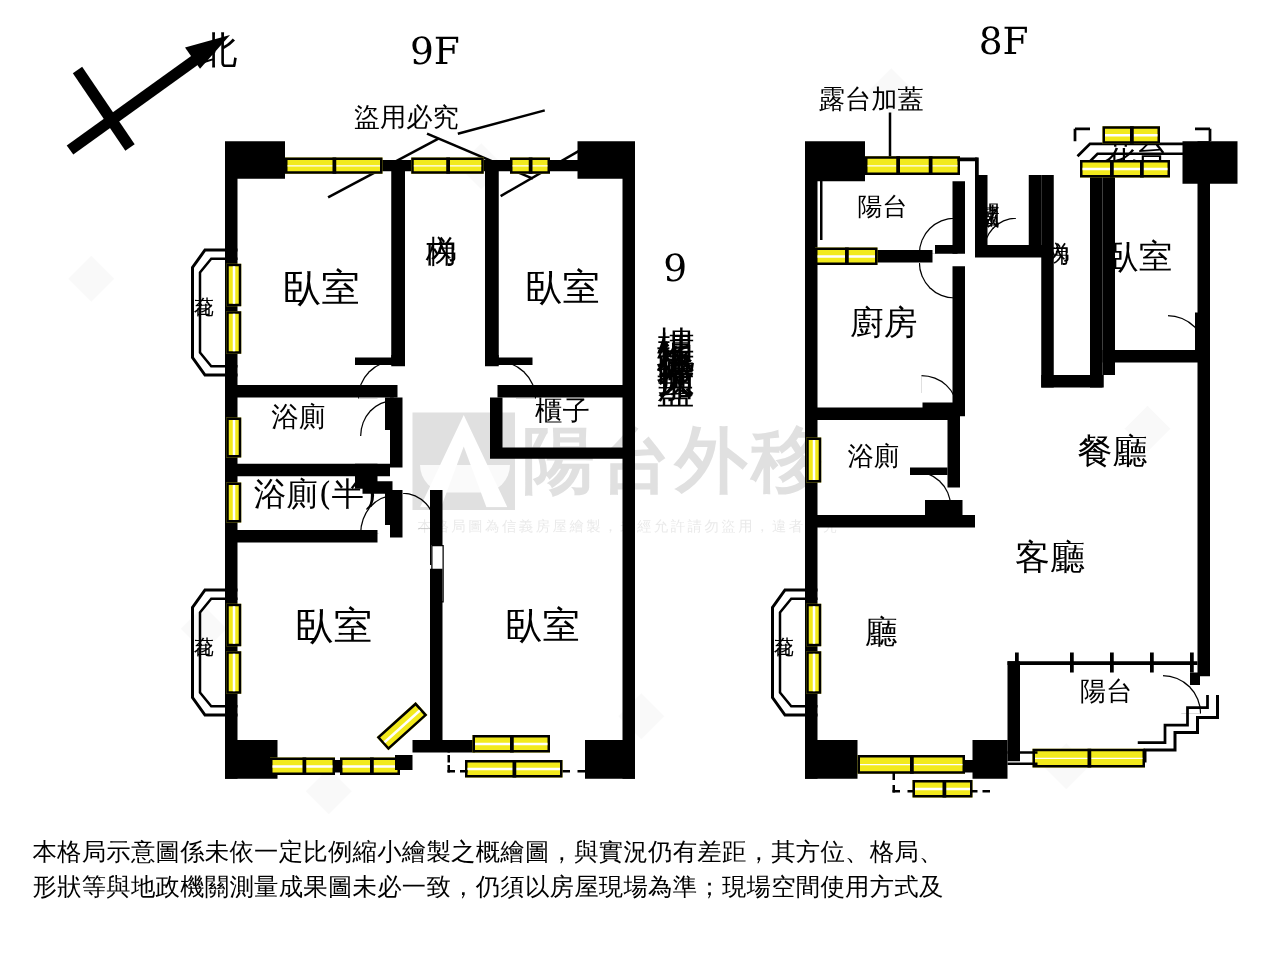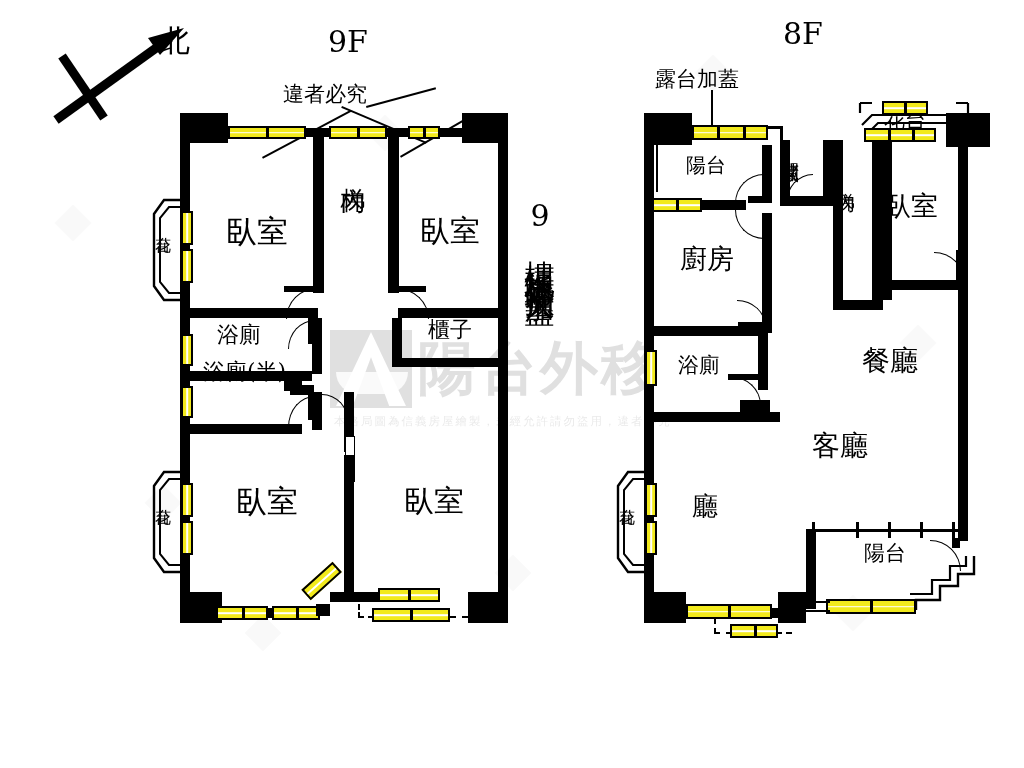--- a/index.html
+++ b/index.html
@@ -97,21 +97,21 @@
         <polygon points="132,20 96,30 108,47" fill="#000"></polygon>
         <line x1="52" y1="110" x2="10" y2="48" stroke="#000" stroke-width="9" transform="rotate(0)"></line>
       </g>
     </svg>
     <div class="room-label" style="left:108px;top:18px;font-size:30px;">北</div>
   </div>
 
   <div class="abs" style="left:0;top:0;width:520px;height:660px;">
 
     <div class="floor-title" style="left:328px;top:24px;">9F</div>
-    <div class="annot" style="left:283px;top:80px;">違者必究</div>
+    <div class="annot" style="left:283px;top:80px;">盜用必究</div>
 
     <div class="leader" style="left:342px;top:106px;width:92px;transform:rotate(23deg);"></div>
     <div class="leader" style="left:262px;top:157px;width:100px;transform:rotate(-28deg);"></div>
     <div class="leader" style="left:366px;top:106px;width:72px;transform:rotate(-15deg);"></div>
     <div class="leader" style="left:400px;top:156px;width:72px;transform:rotate(-30deg);"></div>
 
     <div class="wall" style="left:180px;top:113px;width:48px;height:30px;"></div>
 
     <div class="wall" style="left:462px;top:113px;width:46px;height:30px;"></div>
 
@@ -209,21 +209,21 @@
     <div class="door bl" style="left:288px;top:320px;width:26px;height:28px;"></div>
     <div class="leaf" style="left:308px;top:318px;width:7px;height:26px;"></div>
     <div class="door bl" style="left:288px;top:396px;width:26px;height:30px;"></div>
     <div class="leaf" style="left:308px;top:394px;width:7px;height:26px;"></div>
     <div class="door br" style="left:322px;top:394px;width:26px;height:28px;"></div>
 
     <div class="room-label" style="left:226px;top:216px;font-size:31px;">臥室</div>
     <div class="room-label vlabel" style="left:340px;top:168px;font-size:25px;">內梯</div>
     <div class="room-label" style="left:420px;top:216px;font-size:30px;">臥室</div>
     <div class="room-label" style="left:217px;top:324px;font-size:22px;">浴廁</div>
-    <div class="room-label" style="left:203px;top:361px;font-size:22px;">浴廁(半)</div>
+    <div class="room-label" style="left:203px;top:383px;font-size:26px;">浴廁(半)</div>
     <div class="room-label" style="left:428px;top:319px;font-size:22px;">櫃子</div>
     <div class="room-label" style="left:236px;top:486px;font-size:31px;">臥室</div>
     <div class="room-label" style="left:404px;top:486px;font-size:30px;">臥室</div>
   </div>
 
   <div class="vlabel room-label" style="left:524px;top:198px;font-size:30px;letter-spacing:4px;">9樓樓地板向外擴大加蓋</div>
 
   <div class="abs" style="left:0;top:0;width:1024px;height:660px;">
 
     <div class="floor-title" style="left:783px;top:16px;">8F</div>
@@ -280,21 +280,21 @@
     <div class="leaf" style="left:956px;top:250px;width:8px;height:32px;"></div>
 
     <div class="abs" style="left:856px;top:99px;width:116px;height:44px;">
       <svg width="116" height="44" viewBox="0 0 116 44">
         <path d="M4 4 L4 14 M4 4 L16 4" fill="none" stroke="#000" stroke-width="2.2"></path>
         <path d="M112 4 L112 14 M112 4 L100 4" fill="none" stroke="#000" stroke-width="2.2"></path>
         <path d="M6 26 L16 16 L104 16 L114 26" fill="none" stroke="#000" stroke-width="2.2"></path>
         <path d="M12 34 L22 24 L98 24" fill="none" stroke="#000" stroke-width="2.0"></path>
       </svg>
     </div>
-    <div class="room-label" style="left:884px;top:110px;font-size:21px;">花台</div>
+    <div class="room-label" style="left:884px;top:110px;font-size:25px;">花台</div>
     <div class="win h" style="left:882px;top:101px;width:46px;height:14px;"></div>
     <div class="mul" style="left:904px;top:101px;width:2.5px;height:14px;"></div>
     <div class="win h" style="left:864px;top:128px;width:72px;height:14px;"></div>
     <div class="mul" style="left:888px;top:128px;width:2.5px;height:14px;"></div>
     <div class="mul" style="left:912px;top:128px;width:2.5px;height:14px;"></div>
 
     <div class="wall" style="left:758px;top:336px;width:10px;height:54px;"></div>
     <div class="wall" style="left:650px;top:412px;width:130px;height:10px;"></div>
     <div class="wall" style="left:740px;top:400px;width:30px;height:14px;"></div>
     <div class="door br" style="left:730px;top:376px;width:30px;height:28px;"></div>
@@ -349,15 +349,17 @@
     <div class="room-label" style="left:884px;top:192px;font-size:27px;">臥室</div>
     <div class="room-label" style="left:680px;top:245px;font-size:27px;">廚房</div>
     <div class="room-label" style="left:678px;top:355px;font-size:21px;">浴廁</div>
     <div class="room-label" style="left:862px;top:347px;font-size:28px;">餐廳</div>
     <div class="room-label" style="left:812px;top:432px;font-size:28px;">客廳</div>
     <div class="room-label" style="left:692px;top:493px;font-size:26px;">廳</div>
     <div class="room-label" style="left:864px;top:543px;font-size:21px;">陽台</div>
   </div>
 
   <div class="disc">
+    <div>本格局示意圖係未依一定比例縮小繪製之概繪圖，與實況仍有差距，其方位、格局、</div>
+    <div>形狀等與地政機關測量成果圖未必一致，仍須以房屋現場為準；現場空間使用方式及</div>
   </div>
 
 </div>
 
 </body></html>

